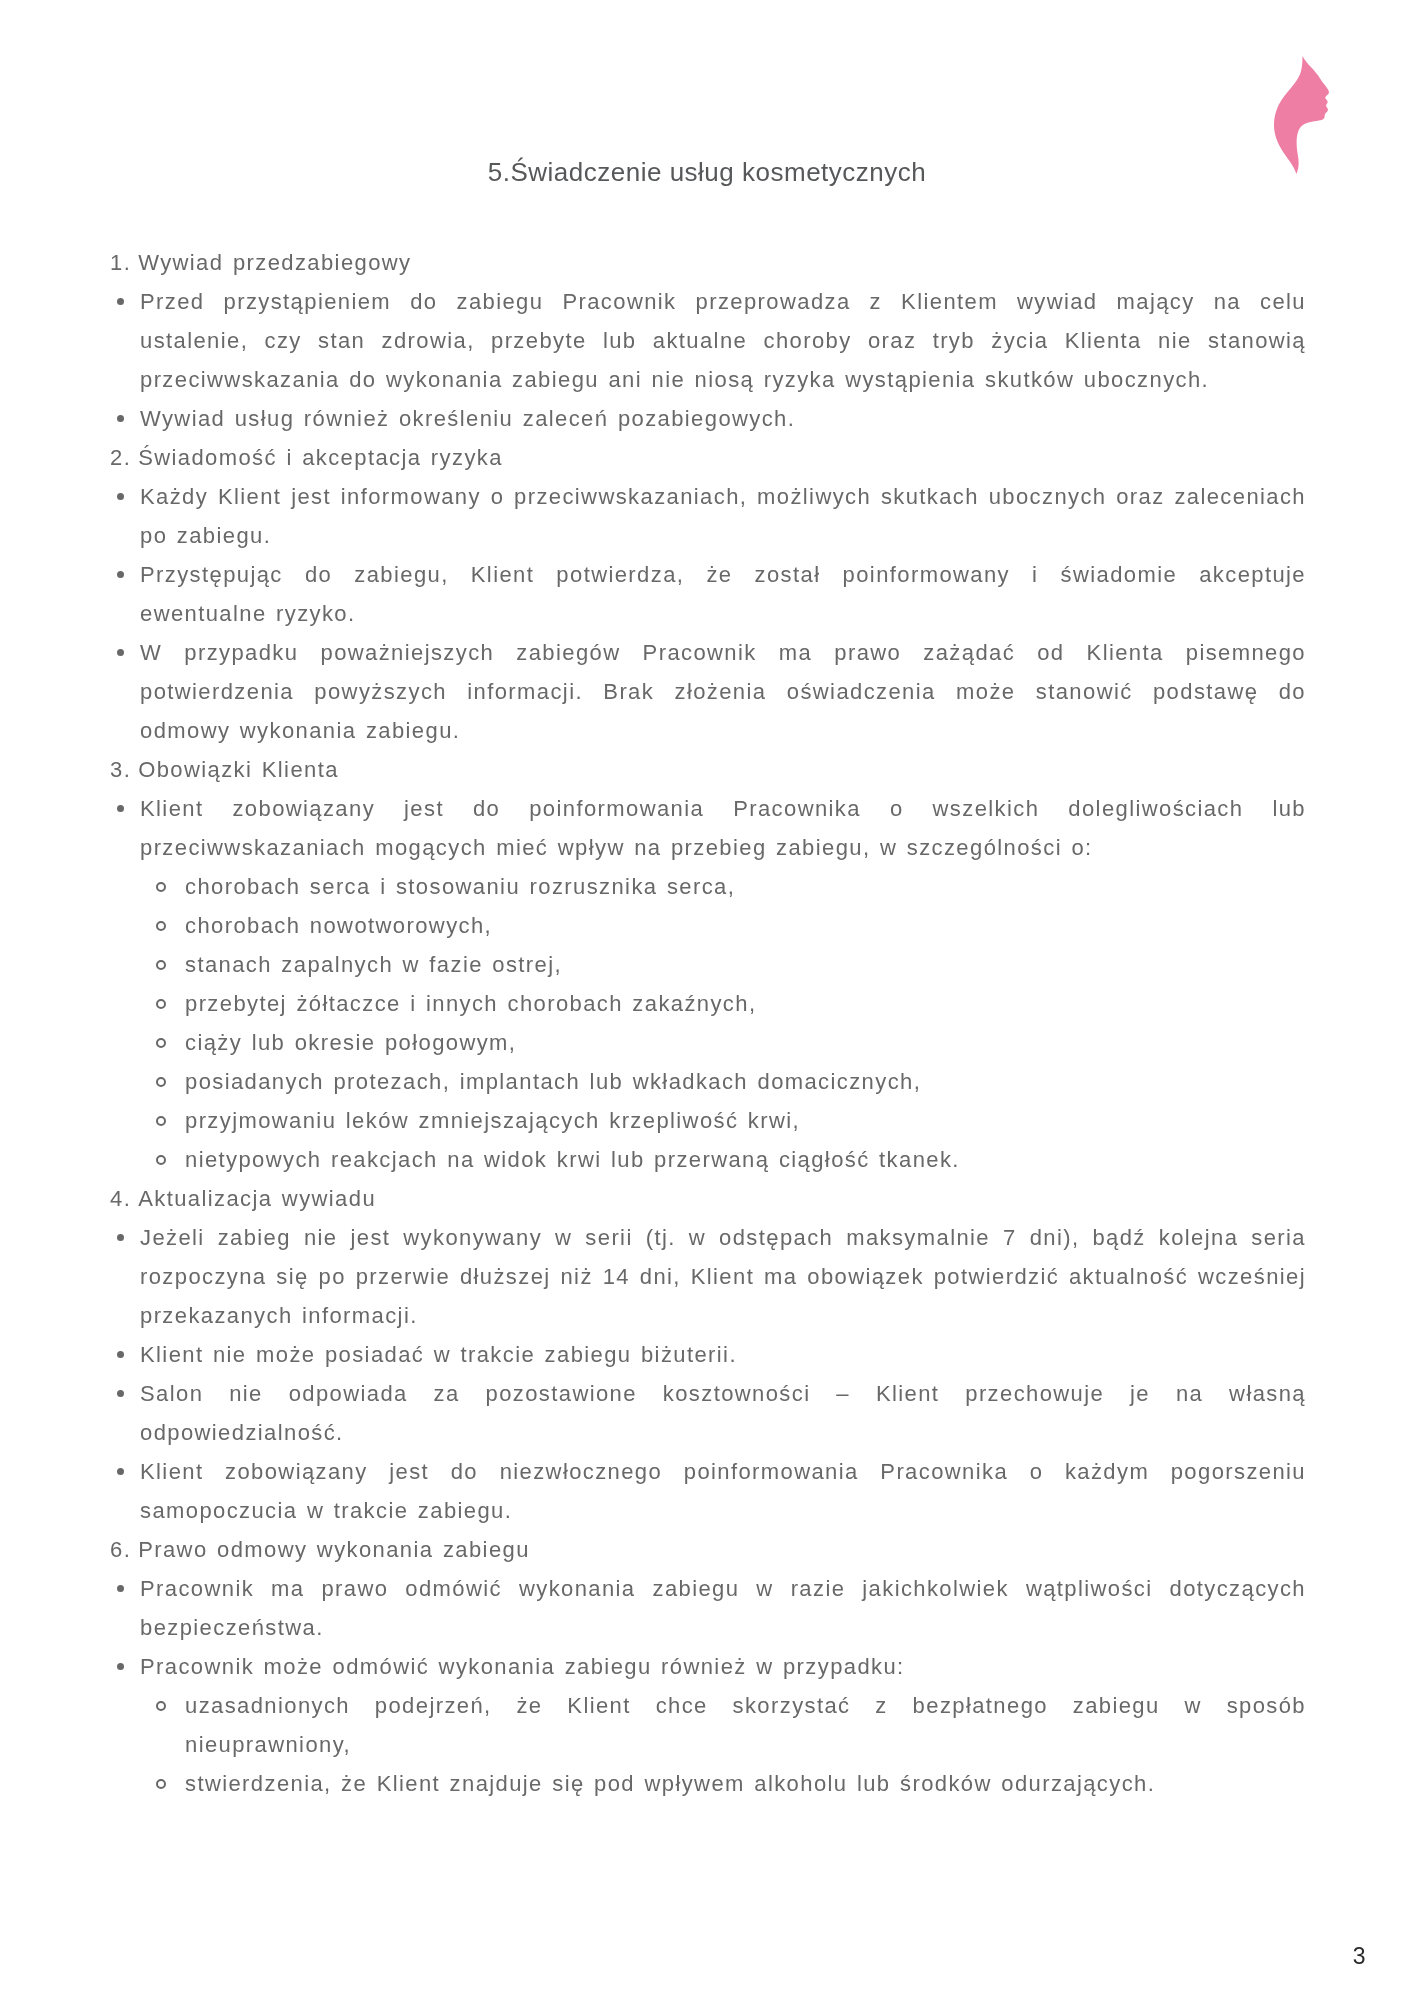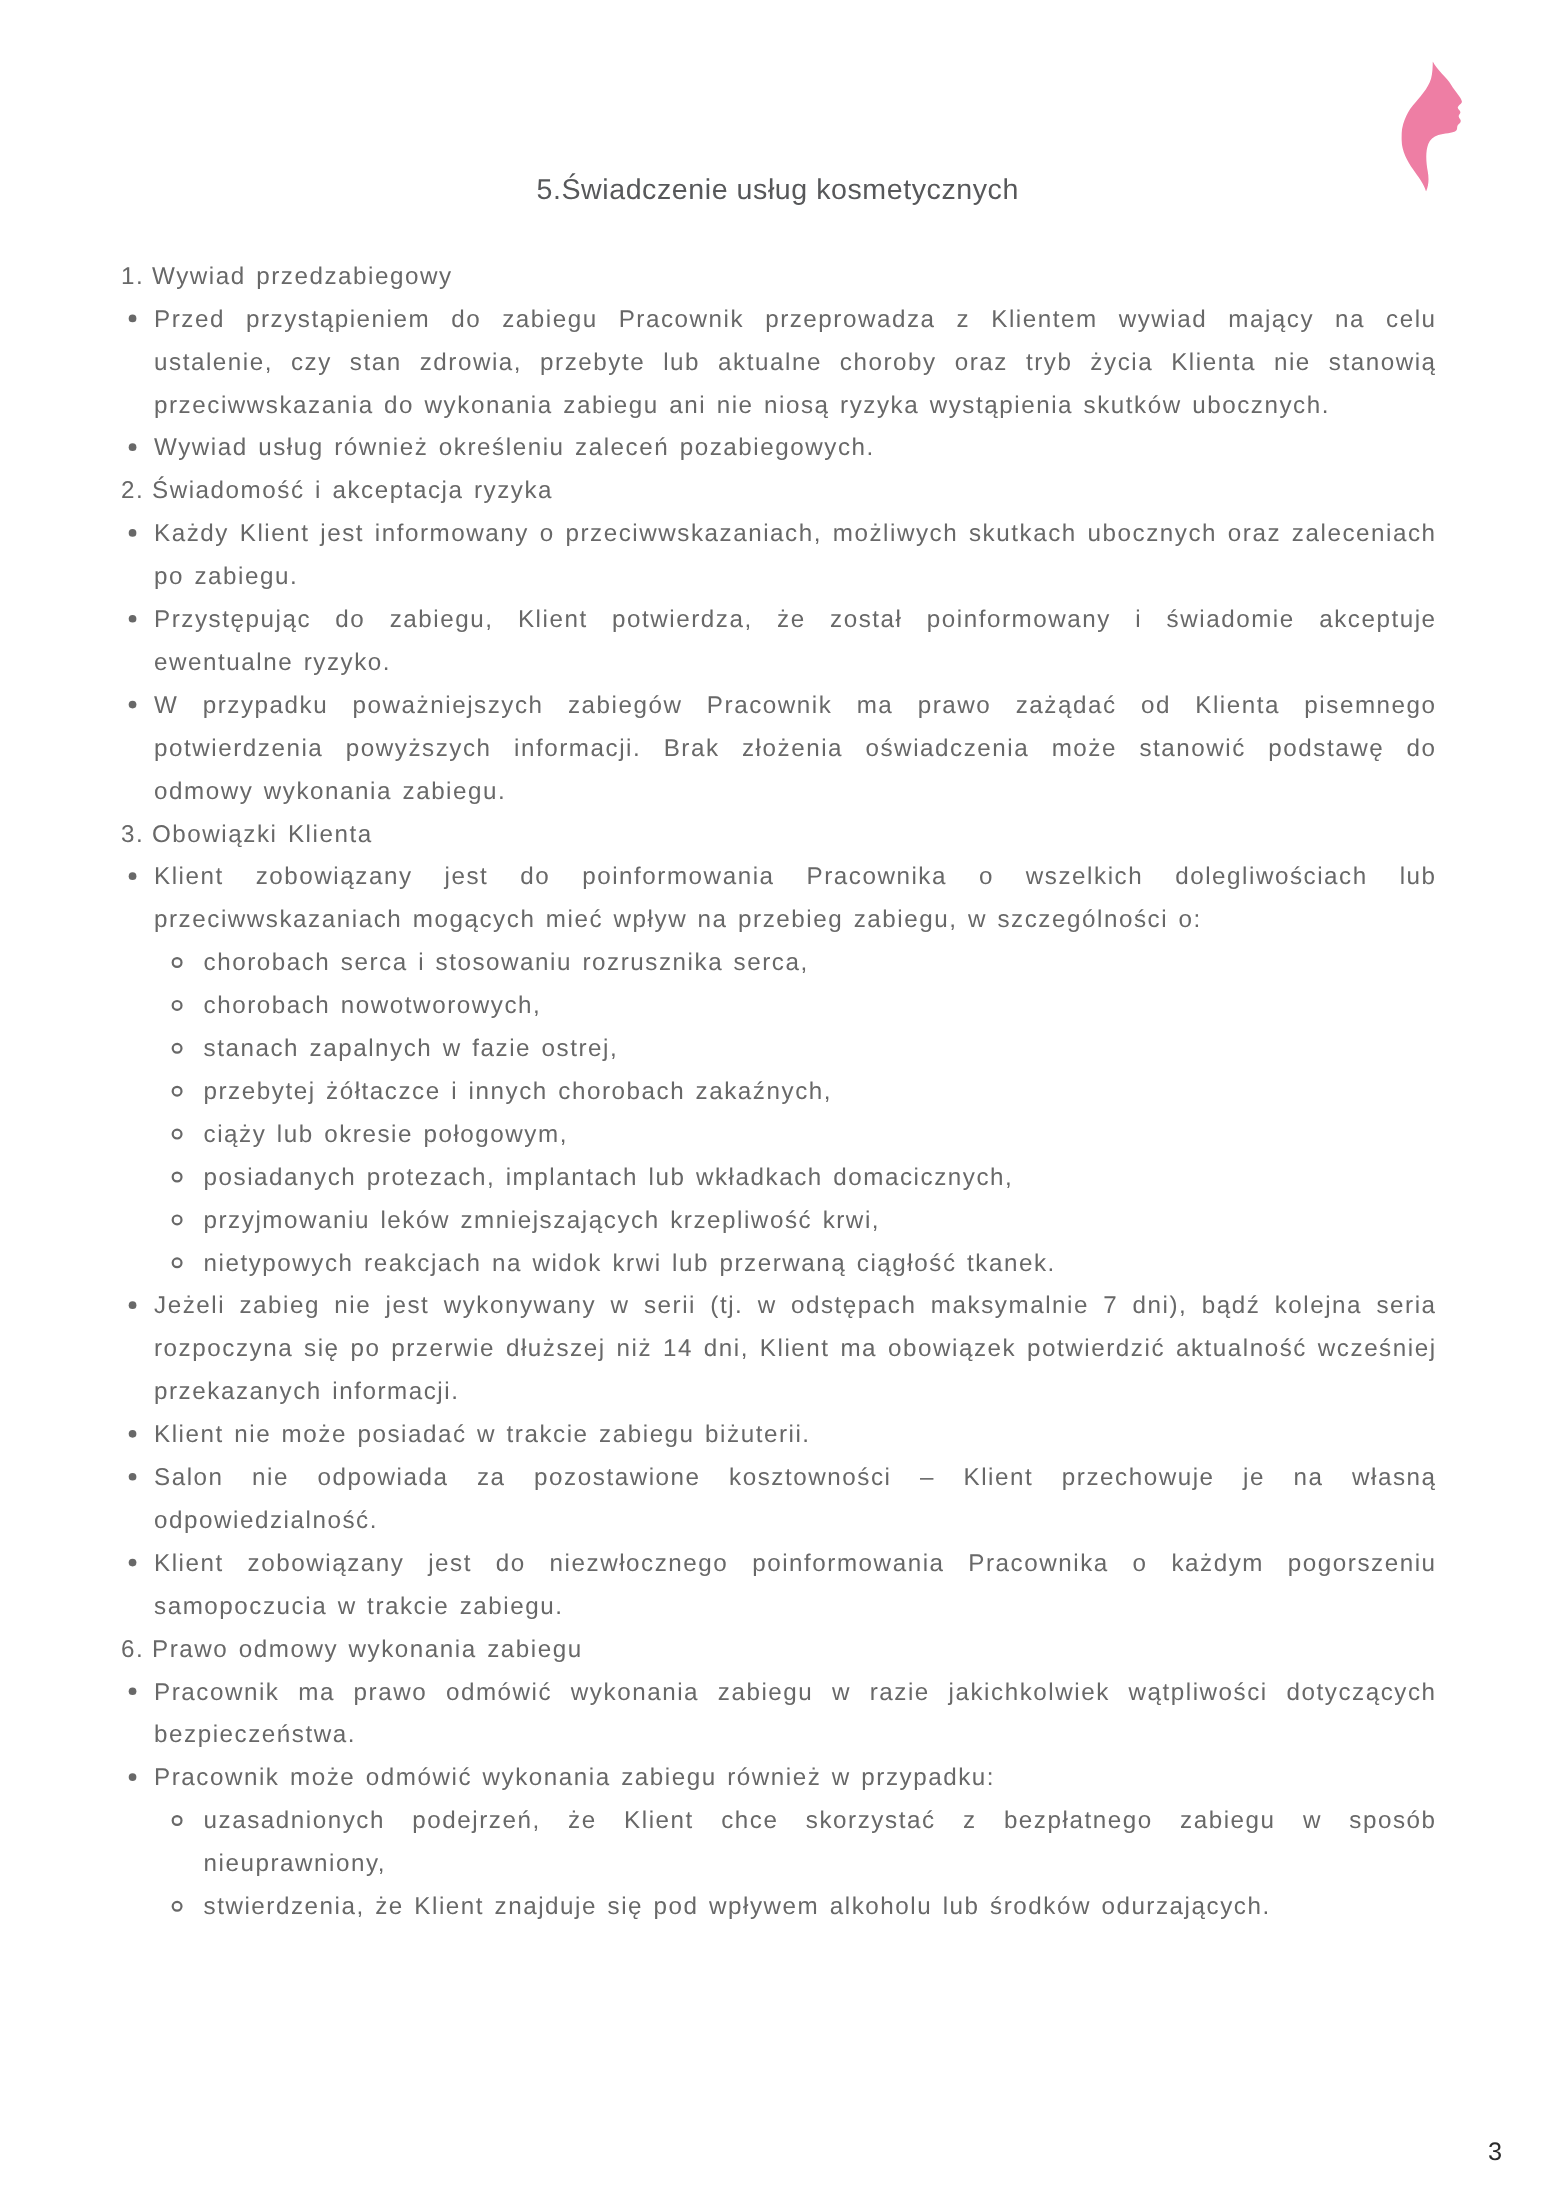--- a/index.html
+++ b/index.html
@@ -31,21 +31,21 @@
     width: 100%;
     text-align: center;
     font-size: 26px;
     font-weight: 400;
     letter-spacing: 0.5px;
     color: #57585a;
     margin: 0;
   }
   .content {
     position: absolute;
-    top: 231px;
+    top: 243px;
     left: 110px;
     width: 1196px;
     font-size: 22px;
     line-height: 39px;
     letter-spacing: 1.4px;
     word-spacing: 2px;
   }
   .item { position: relative; margin: 0; }
   .item .text { display: inline; }
 
@@ -147,20 +147,21 @@
         </span><span class="text">ciąży lub okresie połogowym,</span></div>
       <div class="item sub"><span class="marker">
           <span class="ring"></span>
         </span><span class="text">posiadanych protezach, implantach lub wkładkach domacicznych,</span></div>
       <div class="item sub"><span class="marker">
           <span class="ring"></span>
         </span><span class="text">przyjmowaniu leków zmniejszających krzepliwość krwi,</span></div>
       <div class="item sub"><span class="marker">
           <span class="ring"></span>
         </span><span class="text">nietypowych reakcjach na widok krwi lub przerwaną ciągłość tkanek.</span></div>
+      <div class="item heading"><span class="marker">4.</span><span class="text">Aktualizacja wywiadu</span></div>
       <div class="item bullet"><span class="marker">
           <span class="dot"></span>
         </span><span class="text">Jeżeli zabieg nie jest wykonywany w serii (tj. w odstępach maksymalnie 7 dni), bądź kolejna seria rozpoczyna się po przerwie dłuższej niż 14 dni, Klient ma obowiązek potwierdzić aktualność wcześniej przekazanych informacji.</span></div>
       <div class="item bullet"><span class="marker">
           <span class="dot"></span>
         </span><span class="text">Klient nie może posiadać w trakcie zabiegu biżuterii.</span></div>
       <div class="item bullet"><span class="marker">
           <span class="dot"></span>
         </span><span class="text">Salon nie odpowiada za pozostawione kosztowności – Klient przechowuje je na własną odpowiedzialność.</span></div>
       <div class="item bullet"><span class="marker">

